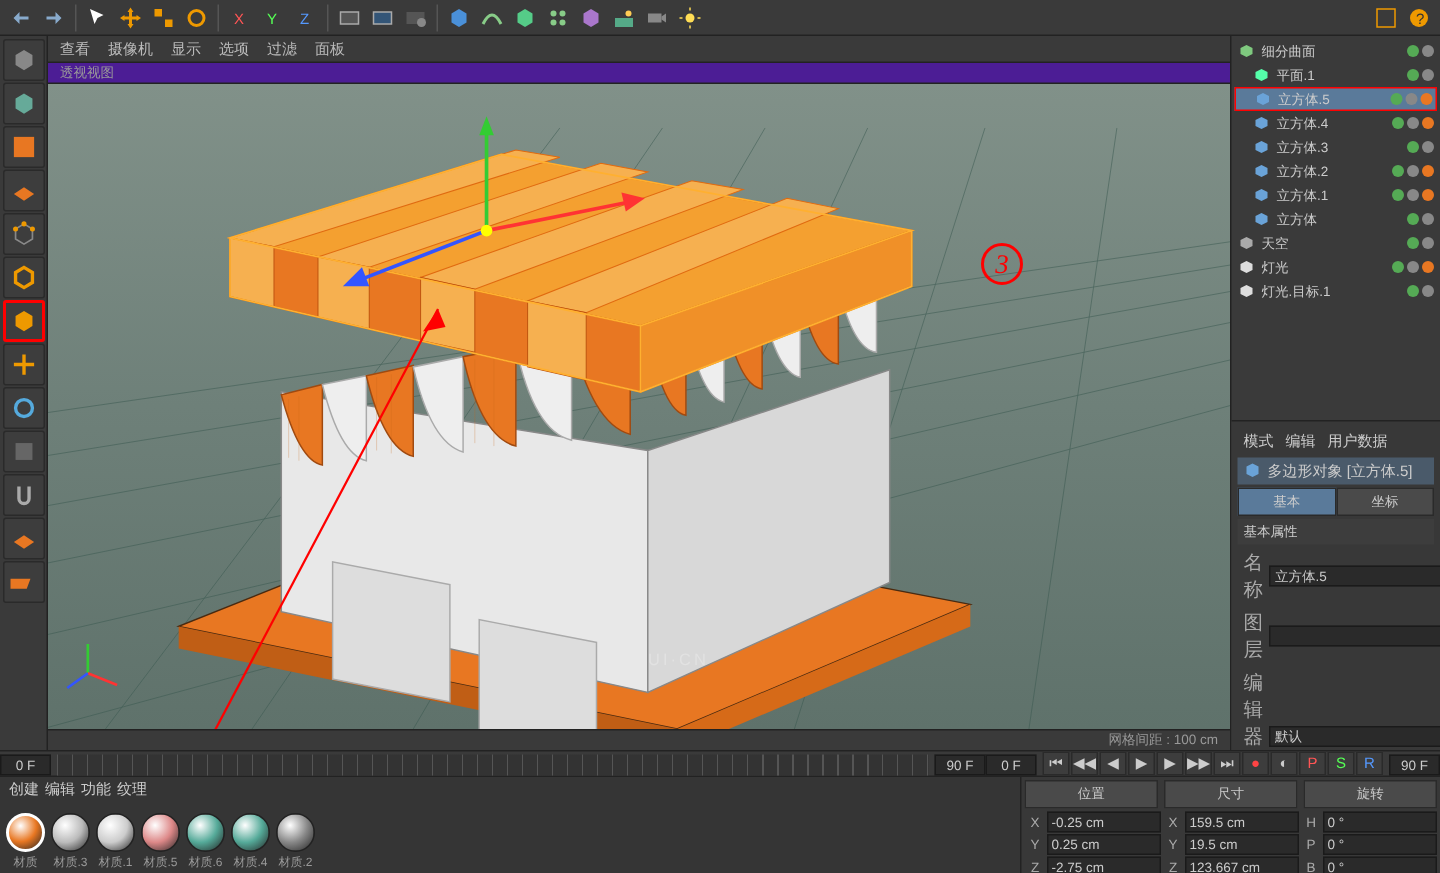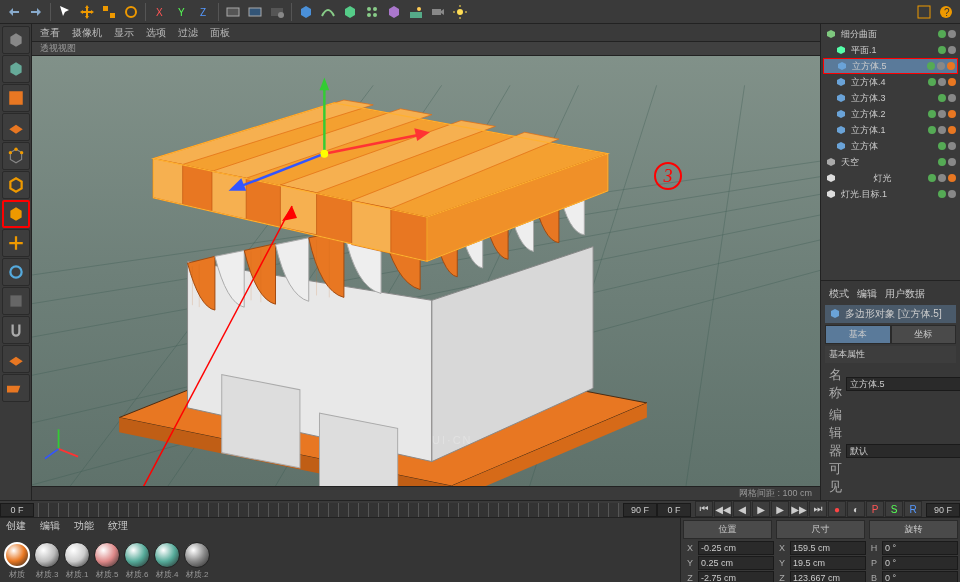--- a/index.html
+++ b/index.html
@@ -8,21 +8,21 @@
 .tb-btn{width:20px;height:20px;display:flex;align-items:center;justify-content:center;border-radius:2px}
 .tb-btn svg{width:16px;height:16px}
 .tb-sep{width:1px;height:18px;background:#555;margin:0 2px}
 .main-row{display:flex;height:476px}
 .left-tools{width:32px;background:#3a3a3a;display:flex;flex-direction:column;gap:1px;padding:2px;border-right:1px solid #222}
 .lt-btn{width:28px;height:28px;background:#3d3d3d;border:1px solid #2a2a2a;display:flex;align-items:center;justify-content:center;border-radius:2px}
 .lt-btn.sel{border:2px solid #f00}
 .viewport-wrap{flex:1;display:flex;flex-direction:column;background:#2a2a2a}
 .vp-menu{height:18px;background:#3a3a3a;display:flex;align-items:center;gap:12px;padding:0 8px;border-bottom:1px solid #222}
 .vp-menu span{font-size:10px;color:#bbb}
-.vp-title{height:14px;background:#404040;padding:0 8px;font-size:9px;color:#999;border-bottom:1px solid #222}
+.vp-title{height:14px;background:#4c1d95;padding:0 8px;font-size:9px;color:#999;border-bottom:1px solid #222}
 .viewport{flex:1;position:relative;background:linear-gradient(180deg,#819189 0%,#6e8079 50%,#5f726b 100%);overflow:hidden}
 .vp-footer{height:14px;background:#3a3a3a;display:flex;justify-content:flex-end;align-items:center;padding:0 8px;font-size:9px;color:#999;border-top:1px solid #222}
 .right-panel{width:140px;background:#3a3a3a;display:flex;flex-direction:column;border-left:1px solid #222}
 .obj-tree{flex:1;overflow:hidden;padding:2px}
 .obj-row{display:flex;align-items:center;height:16px;gap:4px;padding:0 2px}
 .obj-row.hl{border:1px solid #f00}
 .obj-row.sel{background:#5a7a9a}
 .obj-icon{width:12px;height:12px;flex-shrink:0}
 .obj-label{flex:1;font-size:9px;white-space:nowrap;overflow:hidden}
 .obj-dots{display:flex;gap:2px}
@@ -39,21 +39,21 @@
 .attr-input{flex:1;background:#2a2a2a;border:1px solid #1a1a1a;height:14px;color:#ccc;font-size:9px;padding:0 3px}
 .bottom-area{height:58px;background:#353535;display:flex;flex-direction:column}
 .timeline-row{height:18px;background:#3a3a3a;display:flex;align-items:flex-end;border-top:1px solid #222;border-bottom:1px solid #222}
 .tl-input{width:34px;height:14px;background:#2a2a2a;border:1px solid #1a1a1a;color:#ccc;font-size:9px;text-align:center}
 .tl-track{flex:1;height:14px;background:linear-gradient(90deg,#333,#333);position:relative;margin:0 4px}
 .tl-ruler{position:absolute;inset:0;background:repeating-linear-gradient(90deg,#555 0,#555 1px,transparent 1px,transparent 10px)}
 .tl-btns{display:flex;gap:1px;padding:0 4px}
 .tl-btn{width:18px;height:16px;background:#3d3d3d;border:1px solid #2a2a2a;display:flex;align-items:center;justify-content:center}
 .mat-row{flex:1;background:#353535;display:flex}
 .mat-left{flex:1;display:flex;flex-direction:column}
-.mat-menu{height:16px;display:flex;align-items:center;gap:14px;padding:0 6px;font-size:9px;color:#aaa}
+.mat-menu{height:16px;display:flex;align-items:center;gap:4px;padding:0 6px;font-size:9px;color:#aaa}
 .mat-balls{flex:1;display:flex;align-items:center;gap:4px;padding:2px 4px}
 .mat-item{display:flex;flex-direction:column;align-items:center;gap:1px}
 .mat-ball{width:26px;height:26px;border-radius:50%;border:1px solid #222}
 .mat-item.sel .mat-ball{border:2px solid #fff}
 .mat-name{font-size:8px;color:#999}
 .coord-panel{width:280px;background:#383838;border-left:1px solid #222;padding:2px}
 .coord-tabs{display:flex;gap:4px;margin-bottom:2px}
 .coord-tab{flex:1;text-align:center;padding:2px;font-size:9px;background:#4a4a4a;border:1px solid #2a2a2a}
 .coord-grid{display:grid;grid-template-columns:14px 1fr 14px 1fr 14px 1fr;gap:1px}
 .coord-grid label{font-size:9px;color:#aaa;text-align:center;line-height:14px}
@@ -478,21 +478,21 @@
         <div class="obj-row" style="padding-left: 2px;">
           <svg class="obj-icon" viewBox="0 0 12 12">
             <path d="M2 4l4-2 4 2v4l-4 2-4-2z" fill="#aaa"></path>
           </svg>
           <span class="obj-label">天空</span>
           <div class="obj-dots">
             <div class="dot" style="background:#5a5"></div>
             <div class="dot" style="background:#888"></div>
           </div>
         </div>
-        <div class="obj-row" style="padding-left: 2px; text-align: center;">
+        <div class="obj-row" style="padding-left: 2px;">
           <svg class="obj-icon" viewBox="0 0 12 12">
             <path d="M2 4l4-2 4 2v4l-4 2-4-2z" fill="#ddd"></path>
           </svg>
           <span class="obj-label">灯光</span>
           <div class="obj-dots">
             <div class="dot" style="background:#5a5"></div>
             <div class="dot" style="background:#888"></div>
             <div class="dot" style="background:#e87722"></div>
           </div>
         </div>
@@ -520,20 +520,24 @@
         <span>多边形对象 [立方体.5]</span>
       </div>
       <div class="attr-subtabs">
         <div class="attr-subtab active">基本</div>
         <div class="attr-subtab">坐标</div>
       </div>
       <div class="attr-section">基本属性</div>
       <div class="attr-field">
           <label>名称</label>
           <input class="attr-input" value="立方体.5" style="">
+        </div>
+      <div class="attr-field">
+          <label>图层</label>
+          <input class="attr-input" style="">
         </div>
       <div class="attr-field">
           <label>编辑器可见</label>
           <input class="attr-input" value="默认" style="">
         </div>
       <div class="attr-field">
           <label>渲染器可见</label>
           <input class="attr-input" value="默认" style="">
         </div>
       <div class="attr-field">

